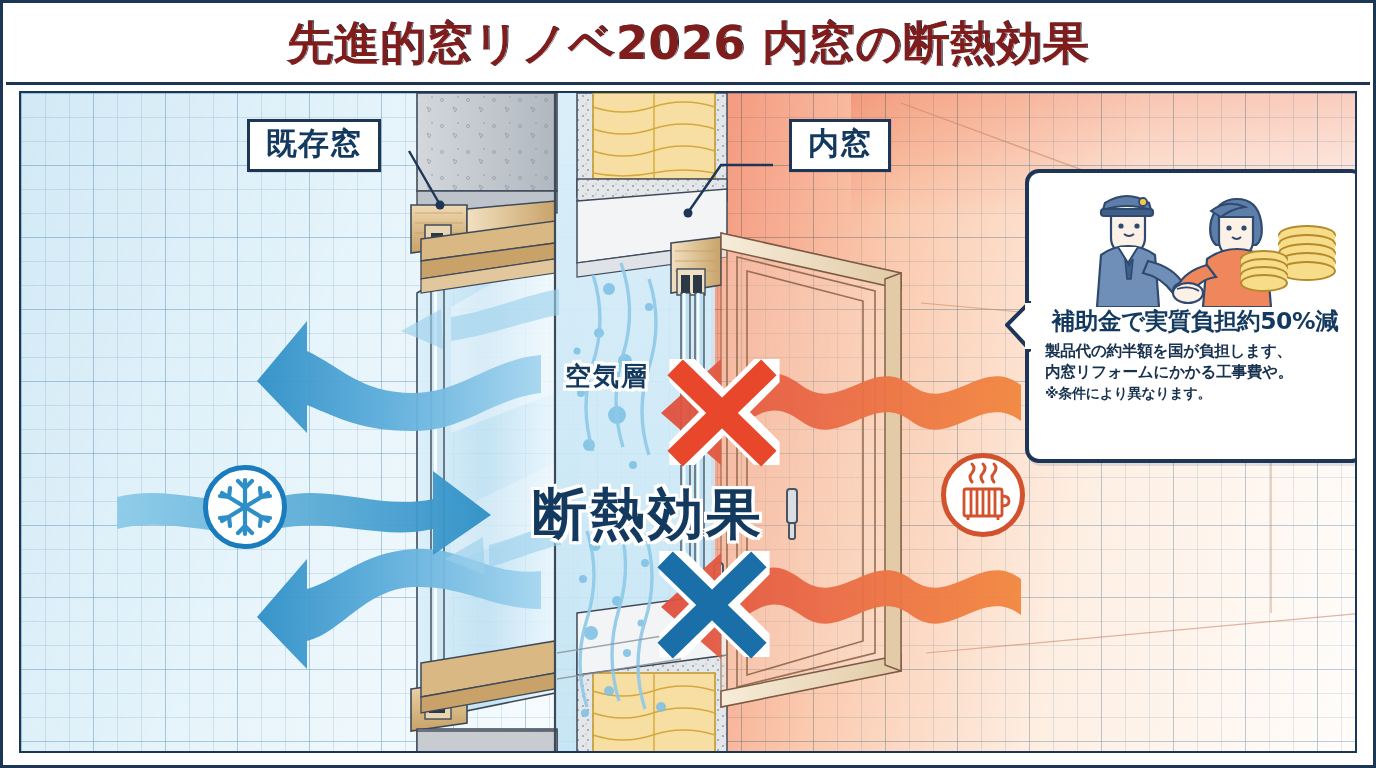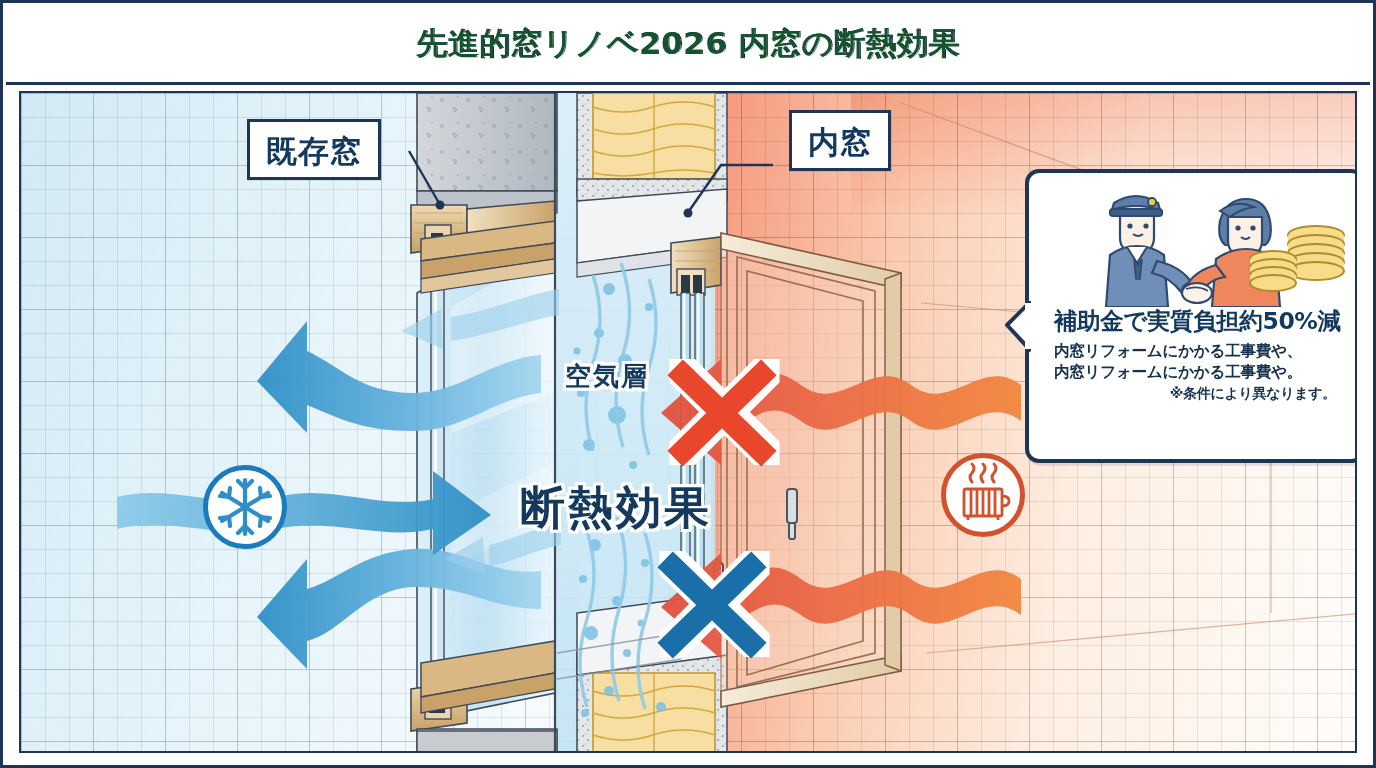--- a/index.html
+++ b/index.html
@@ -19,21 +19,21 @@
   }
 
   
   .title-band{
     position:absolute; left:3px; top:3px; right:3px; height:79px;
     background:#ffffff;
     border-bottom:3px solid #1d3557;
     display:flex; align-items:center; justify-content:center;
   }
   .title-text{
-    font-size:31px; font-weight:bold; color:#14532d;
+    font-size:46px; font-weight:bold; color:#7f1d1d;
     letter-spacing:0.5px; white-space:nowrap;
     text-shadow:0 1px 0 #ffffff, 1px 0 0 #0f2b46;
   }
 
   
   .stage{
     position:absolute; left:16px; top:88px; right:16px; bottom:12px;
     overflow:hidden;
     border:2px solid #1d3557;
     background:#ffffff;
@@ -73,69 +73,69 @@
   .persp{ position:absolute; inset:0; }
 
   
   .xsection{ position:absolute; inset:0; }
 
   
   .callout-label{
     position:absolute;
     background:#ffffff;
     border:3px solid #1d3557;
-    padding:12px 16px 7px;
+    padding:4px 16px 7px;
     font-size:31px; font-weight:bold; color:#14395e;
     letter-spacing:1px; line-height:1.15;
     box-shadow:1px 1px 0 rgba(0,0,0,.08);
   }
   #lbl-existing{ left:226px; top:26px; }
-  #lbl-inner{ left:768px; top:17px; }
+  #lbl-inner{ left:768px; top:26px; }
 
   .overlay-text{
     position:absolute; font-weight:bold; color:#14395e;
     text-shadow:
       -3px -3px 0 #fff, 3px -3px 0 #fff, -3px 3px 0 #fff, 3px 3px 0 #fff,
       -3px 0 0 #fff, 3px 0 0 #fff, 0 -3px 0 #fff, 0 3px 0 #fff;
     letter-spacing:2px; white-space:nowrap;
   }
   #txt-airlayer{ left:544px; top:266px; font-size:26px; }
-  #txt-effect{ left:499px; top:385px; font-size:45px; letter-spacing:3px; }
+  #txt-effect{ left:511px; top:385px; font-size:55px; letter-spacing:3px; }
 
   
   .icon-circle{ position:absolute; border-radius:50%; background:#ffffff; }
   #icon-snow{ left:182px; top:372px; width:84px; height:84px; border:5px solid #1a7bbd; }
   #icon-heat{ left:920px; top:360px; width:84px; height:84px; border:5px solid #d1522c; }
 
   
   .xmark{ position:absolute; }
 
   
   .subsidy{
     position:absolute; left:1004px; top:76px; width:340px; height:294px;
     background:#ffffff;
     border:4px solid #1d3557;
     border-radius:14px;
     box-shadow:2px 3px 0 rgba(29,53,87,.12);
-    padding:8px 25px 10px;
+    padding:8px 16px 10px;
   }
   .subsidy-tail{
     position:absolute; left:-24px; top:128px; width:26px; height:52px;
     pointer-events:none;
   }
   .subsidy-illus{ position:relative; height:126px; }
   .subsidy-head{
     text-align:center; font-size:23.5px; font-weight:bold; color:#14395e;
     letter-spacing:-0.4px; line-height:1.1; margin-top:2px; white-space:nowrap;
   }
   .subsidy-body{
     margin-top:6px; font-size:15.6px; color:#17324e; font-weight:bold;
     line-height:1.38; letter-spacing:-0.3px;
   }
-  .subsidy-note{ font-size:14px; font-weight:bold; letter-spacing:-0.3px;text-align:right; }
+  .subsidy-note{ font-size:14px; font-weight:bold; letter-spacing:-0.3px; }
 
   svg{ display:block; }
 </style>
 </head>
 <body>
 
 <div class="page">
 
   <div class="title-band">
     <div class="title-text">先進的窓リノベ2026 内窓の断熱効果</div>
@@ -543,20 +543,20 @@
               <rect x="196" y="94" width="46" height="8" fill="#f7dc8a" stroke="none"></rect>
               <ellipse cx="219" cy="102" rx="23" ry="8"></ellipse>
             </g>
           </g>
         </svg>
       </div>
 
       <div class="subsidy-head">補助金で実質負担約50%減</div>
 
       <div class="subsidy-body">
-        <div>内窓リフォームにかかる工事費や、</div>
+        <div>製品代の約半額を国が負担します、</div>
         <div>内窓リフォームにかかる工事費や。</div>
         <div class="subsidy-note">※条件により異なります。</div>
       </div>
     </div>
 
   </div>
 </div>
 
 </body></html>

